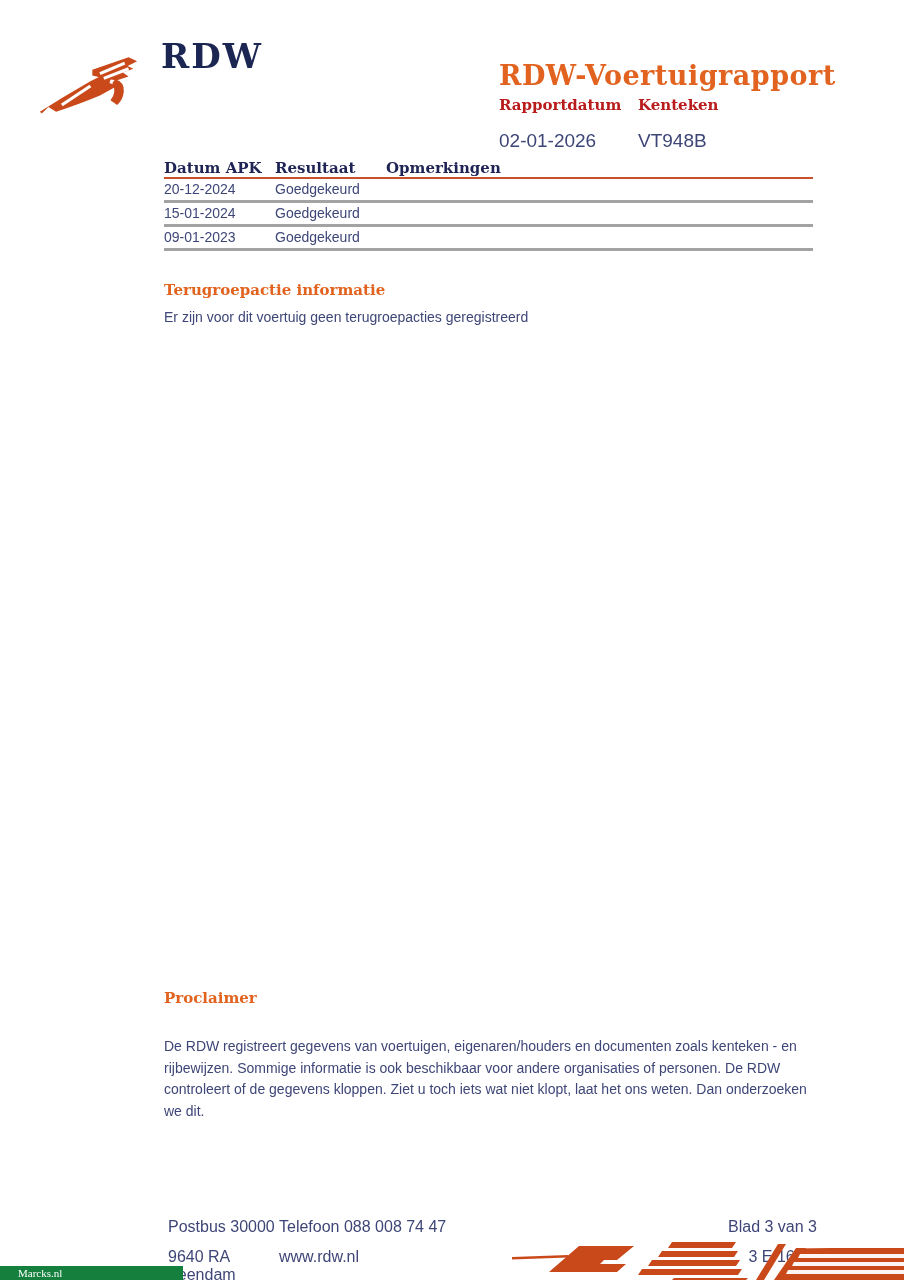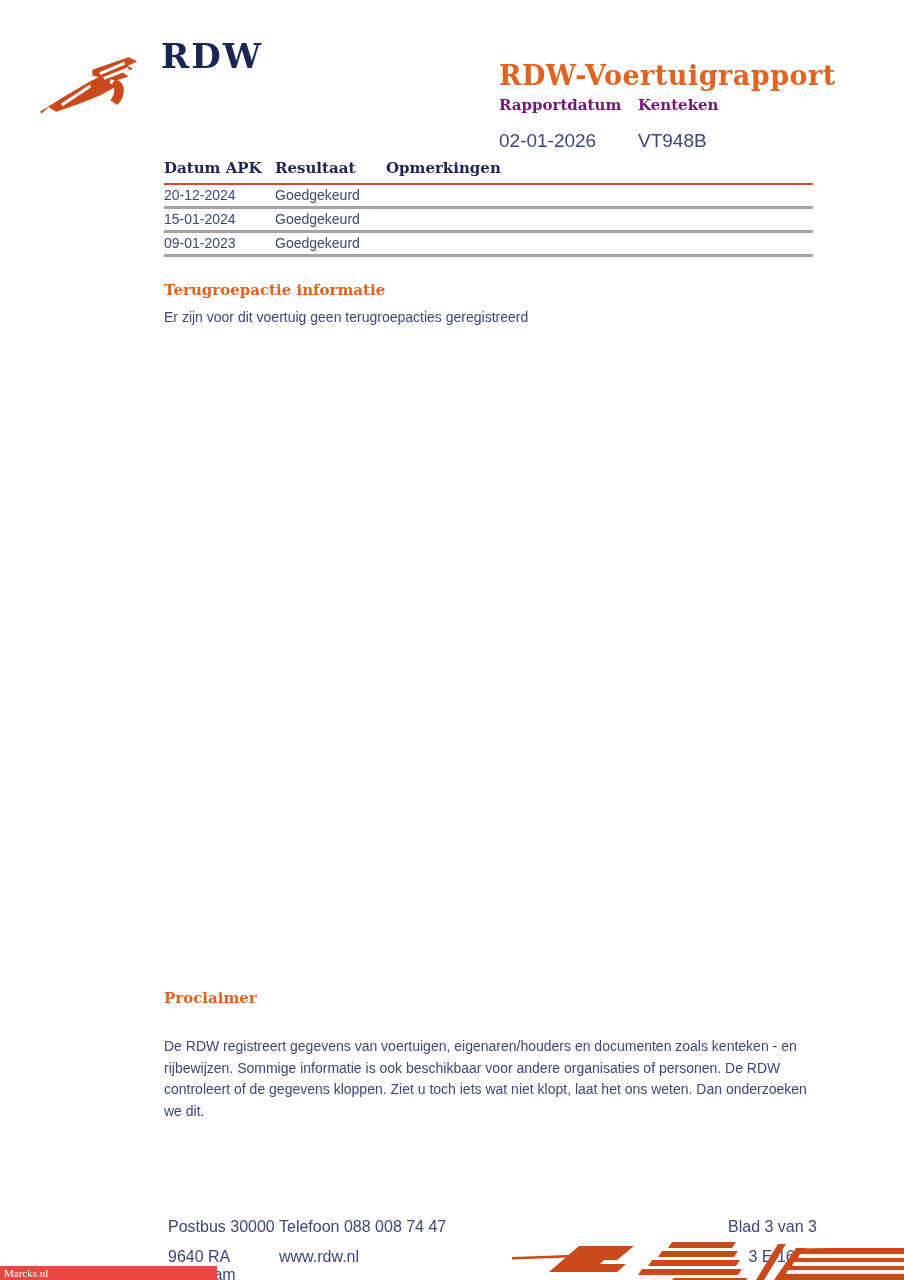--- a/index.html
+++ b/index.html
@@ -20,30 +20,30 @@
     font-size: 34px; color: #1B2653; letter-spacing: 2px;
   }
   .doc-title {
     position: absolute; left: 499px; top: 42px;
     font-family: "DejaVu Serif", serif; font-weight: bold;
     font-size: 27px; color: #E2631F; letter-spacing: 0.5px;
   }
   .meta-col { position: absolute; top: 96px; }
   .meta-col.date { left: 499px; }
   .meta-col.plate { left: 638px; }
-  .meta-label { font-family: "DejaVu Serif", serif; font-weight: bold; font-size: 15px; color: #701a75; }
+  .meta-label { font-family: "DejaVu Serif", serif; font-weight: bold; font-size: 15px; color: #b91c1c; }
   .meta-value { font-size: 19px; color: #3E4677; margin-top: 16px; }
 
   
   .apk-table { position: absolute; left: 164px; top: 159px; width: 649px; }
   .apk-head {
     display: grid; grid-template-columns: 111px 111px 1fr;
     font-family: "DejaVu Serif", serif; font-weight: bold;
     font-size: 15px; color: #1F2455;
-    padding-bottom: 6px; border-bottom: 2px solid #C8502A;
+    border-bottom: 2px solid #C8502A;
   }
   .apk-row {
     display: grid; grid-template-columns: 111px 111px 1fr;
     font-size: 14px; color: #3E4677;
     height: 21px; line-height: 21px;
     border-bottom: 3px solid #a3a3a3;
   }
 
   
   .section { position: absolute; left: 164px; width: 650px; }
@@ -63,24 +63,24 @@
   }
   .foot-row { display: grid; grid-template-columns: 111px 1fr auto; margin-bottom: 12px; }
   .foot-right { text-align: right; }
   a.site-link { color: #3E4677; text-decoration: none; }
 
   
   .bottom-graphic { position: absolute; right: 0; bottom: 0; width: 400px; height: 44px; }
 
   
   .status-bar {
-    position: absolute; left: 0; bottom: 0; width: 217px; height: 14px;
-    background: #ef4444; color: #ffffff;
+    position: absolute; left: 0; bottom: 0; width: 183px; height: 14px;
+    background: #15803d; color: #ffffff;
     font-family: "Liberation Serif", serif; font-size: 11px; line-height: 14px;
-    padding-left: 4px; box-sizing: border-box;
+    padding-left: 18px; box-sizing: border-box;
   }
 </style>
 </head>
 <body>
 
 <div>
 
   <svg class="logo-icon" viewBox="0 0 130 72" aria-hidden="true">
     <g fill="#C9491B">
       <path d="M3,64 Q28,48 56,32 L80,20 L76,34 L84,37 L66,47 Q42,57 20,64 L12,59 L5,66 Z"></path>

